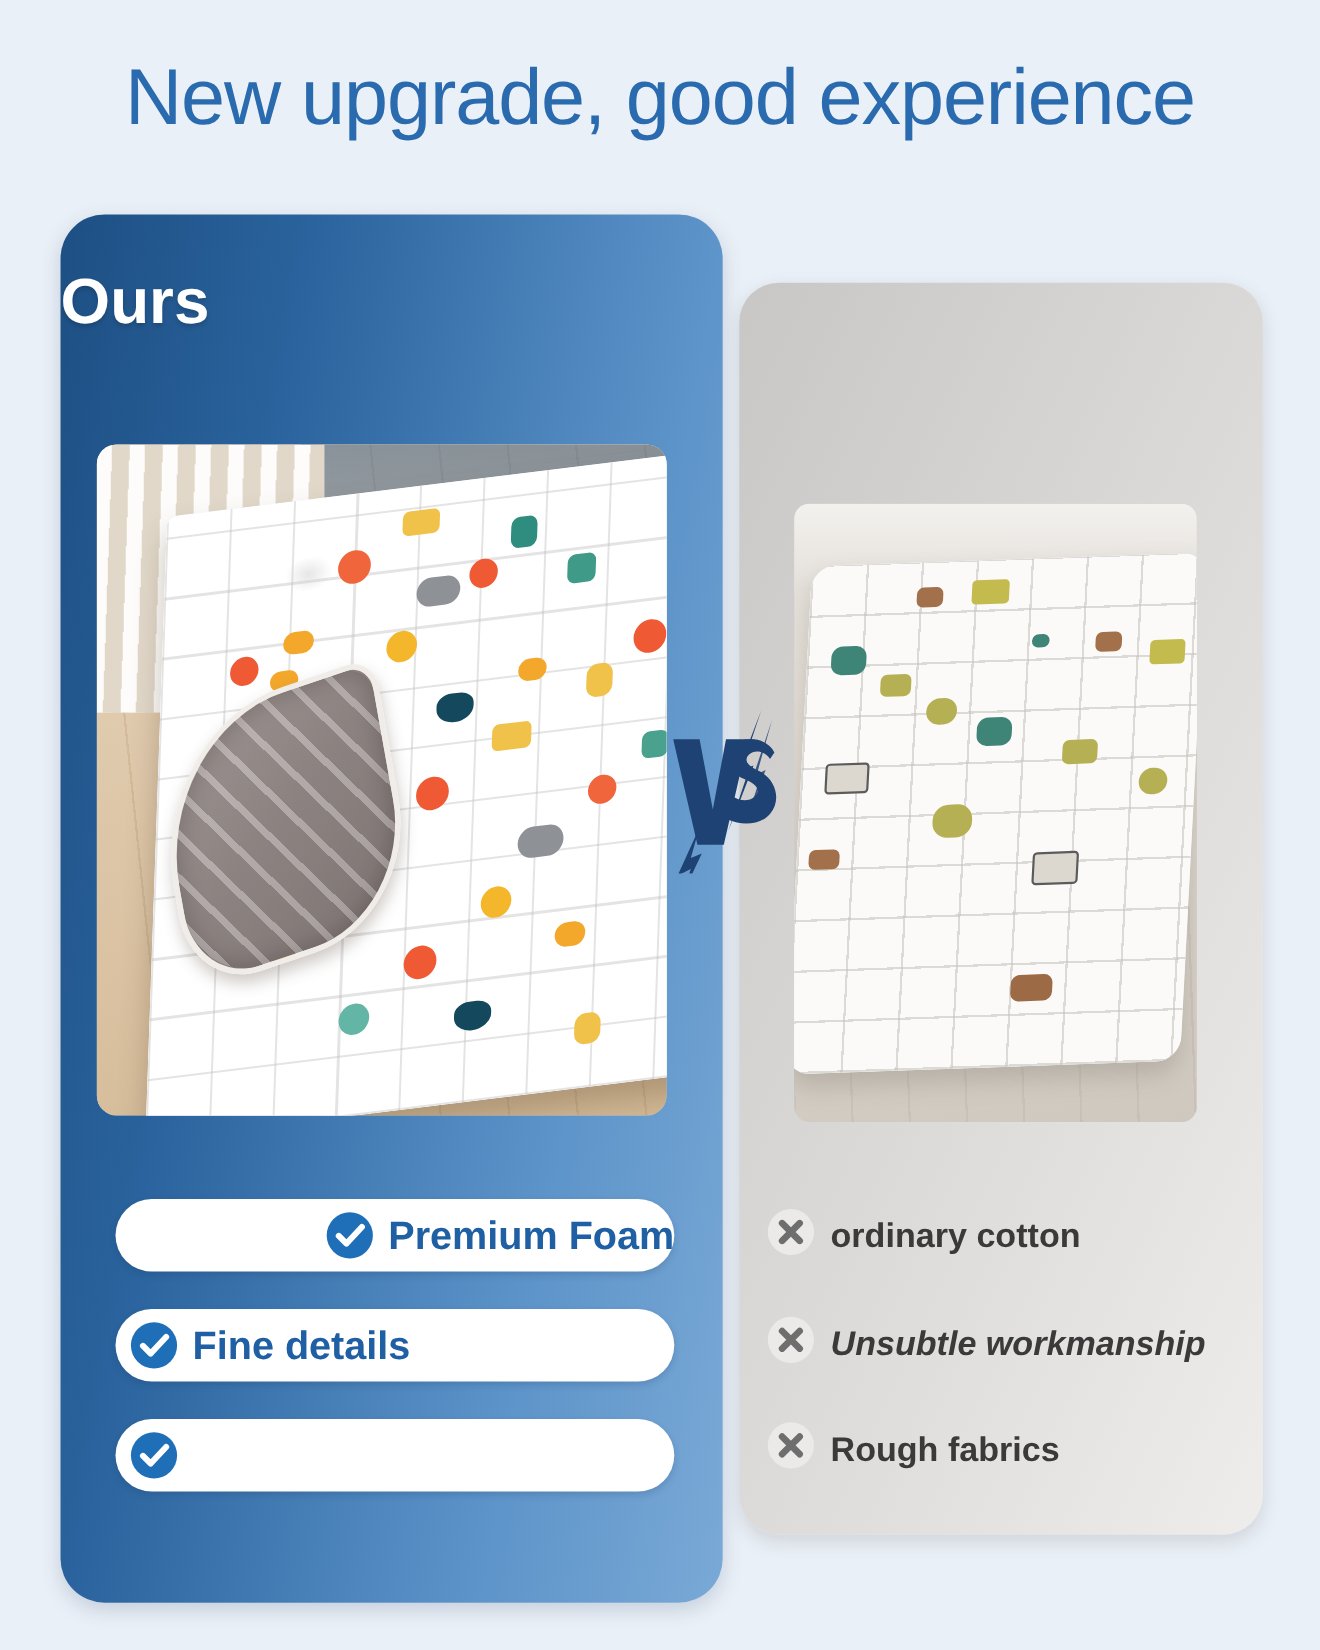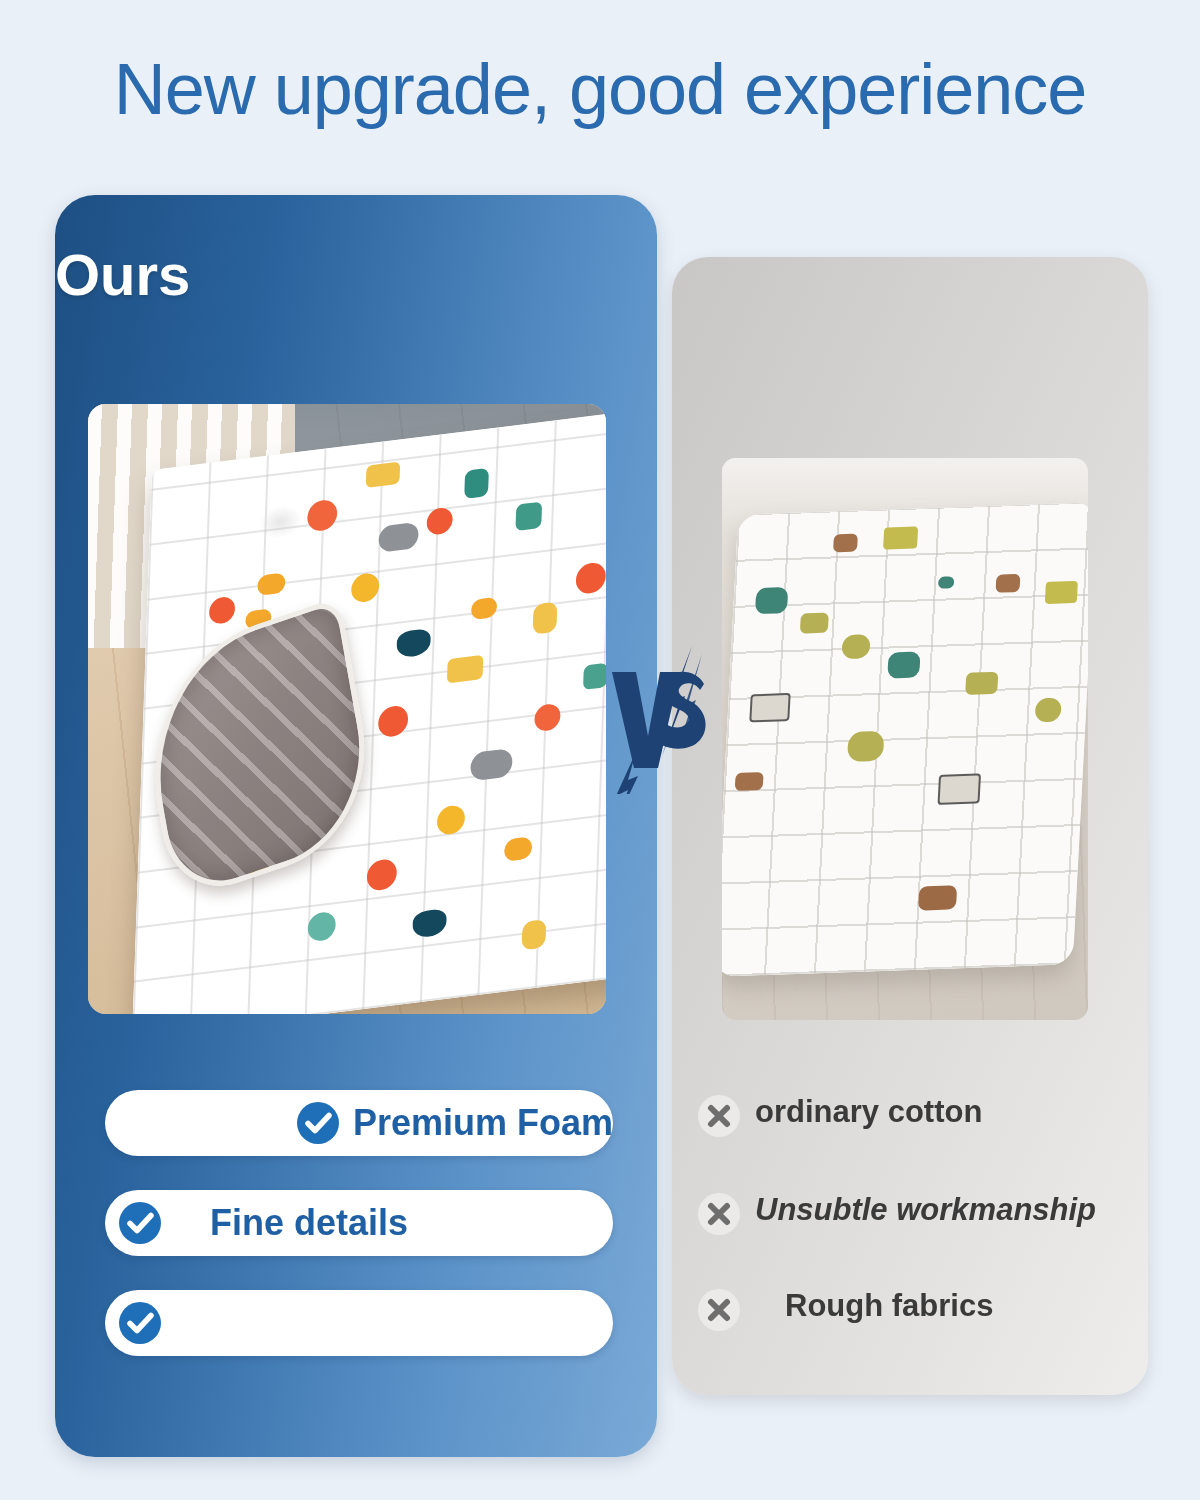--- a/index.html
+++ b/index.html
@@ -215,42 +215,42 @@
     height: 66px;
     background: #ffffff;
     border-radius: 33px;
     display: flex;
     align-items: center;
     box-shadow: 0 3px 7px rgba(20,50,90,0.18);
     padding-left: 13px;
     box-sizing: border-box;
   }
   .pill-1 { top: 1090px; width: 508px; justify-content: flex-end; }
-  .pill-2 { top: 1190px; width: 508px; gap: 35px; }
+  .pill-2 { top: 1190px; width: 508px; }
   .pill-3 { top: 1290px; width: 508px; }
   .pill-label {
     font-size: 36px;
     font-weight: bold;
     color: #1f5fa3;
     margin-left: 13px;
     white-space: nowrap;
   }
   .check-icon { width: 44px; height: 44px; flex: 0 0 44px; }
 
   
   .con {
     position: absolute;
     left: 697px;
     height: 48px;
     display: flex;
-    align-items: flex-start;
+    align-items: flex-end;
   }
   .con-1 { top: 1094px; }
   .con-2 { top: 1192px; }
-  .con-3 { top: 1288px; gap: 30px; }
+  .con-3 { top: 1288px; }
   .con-label {
     font-size: 31px;
     font-weight: bold;
     color: #3a3a3a;
     margin-left: 14px;
     white-space: nowrap;
   }
   .x-icon { width: 44px; height: 44px; flex: 0 0 44px; }
 </style>
 </head>

